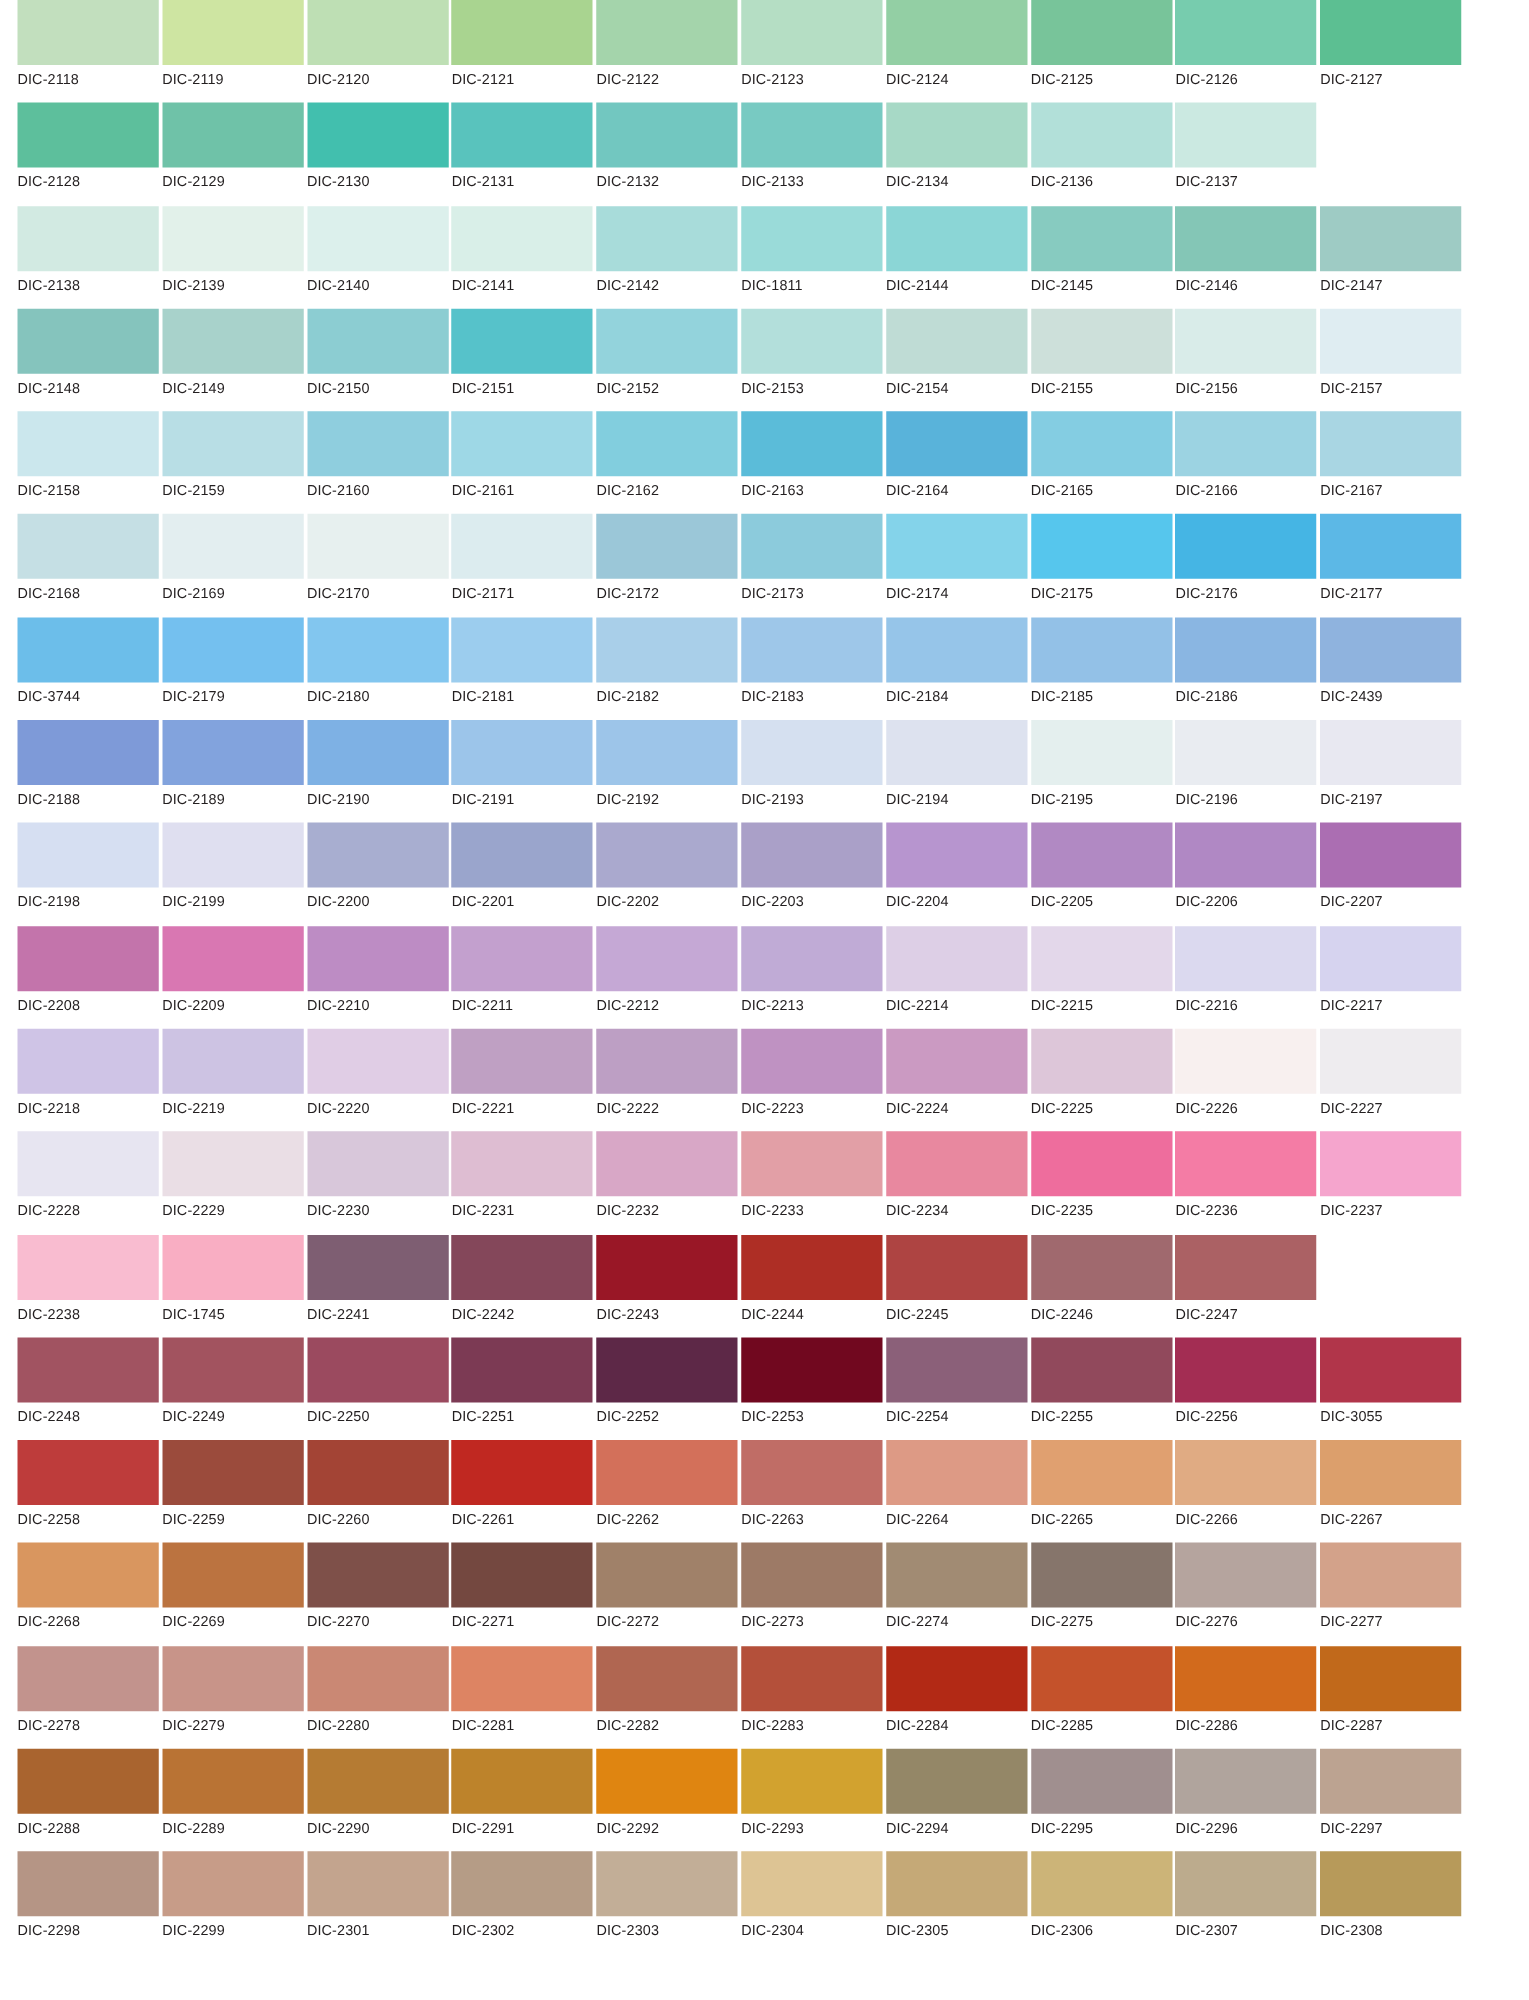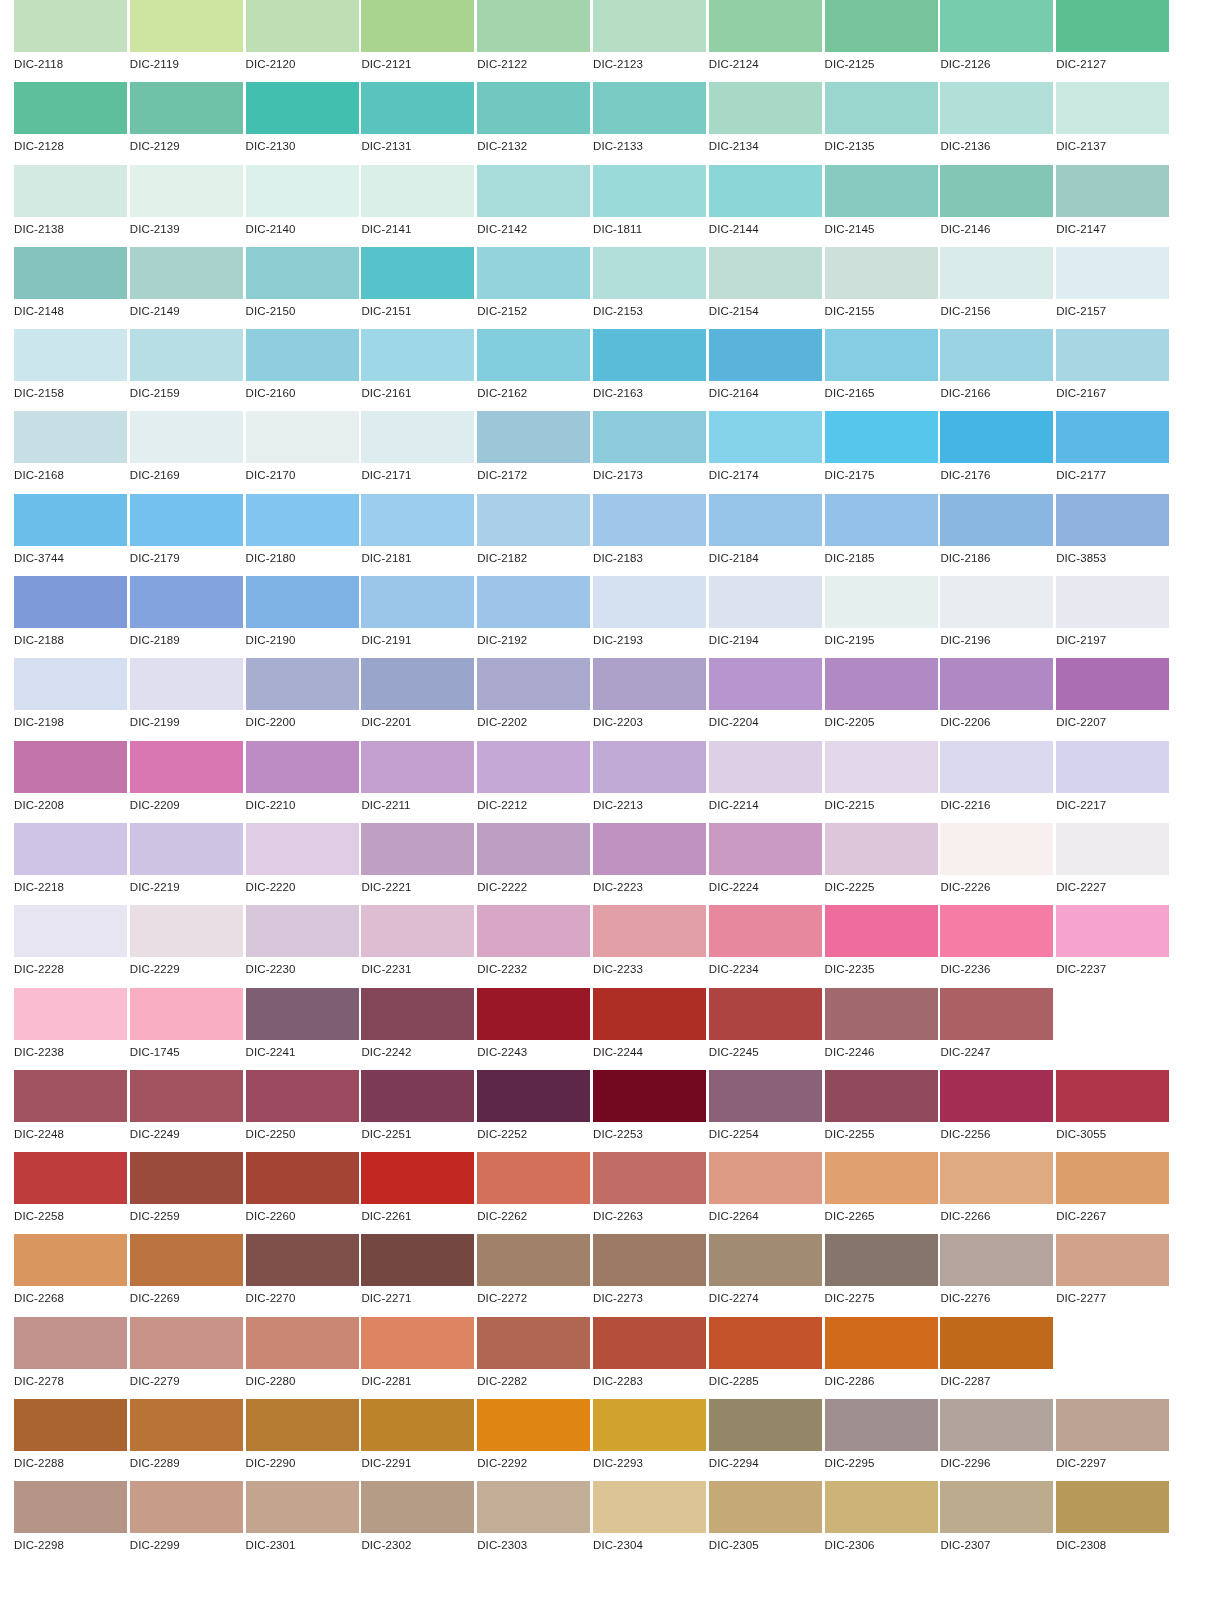--- a/index.html
+++ b/index.html
@@ -119,24 +119,20 @@
         </div>
         <div class="cell">
           <div class="swatch" style="background-color: rgb(120, 202, 194);"></div>
           <div class="label">DIC-2133</div>
         </div>
         <div class="cell">
           <div class="swatch" style="background-color: rgb(167, 217, 198);"></div>
           <div class="label">DIC-2134</div>
         </div>
         <div class="cell">
-          <div class="swatch" style="background-color: rgb(154, 214, 206);"></div>
-          <div class="label">DIC-2135</div>
-        </div>
-        <div class="cell">
           <div class="swatch" style="background-color: rgb(178, 224, 217);"></div>
           <div class="label">DIC-2136</div>
         </div>
         <div class="cell">
           <div class="swatch" style="background-color: rgb(203, 233, 225);"></div>
           <div class="label">DIC-2137</div>
         </div>
       </div>
       <div class="row">
         <div class="cell">
@@ -338,21 +334,21 @@
         <div class="cell">
           <div class="swatch" style="background-color: rgb(147, 193, 231);"></div>
           <div class="label">DIC-2185</div>
         </div>
         <div class="cell">
           <div class="swatch" style="background-color: rgb(138, 182, 226);"></div>
           <div class="label">DIC-2186</div>
         </div>
         <div class="cell">
           <div class="swatch" style="background-color: rgb(143, 179, 222);"></div>
-          <div class="label">DIC-3853</div>
+          <div class="label">DIC-2439</div>
         </div>
       </div>
       <div class="row">
         <div class="cell">
           <div class="swatch" style="background-color: rgb(126, 154, 216);"></div>
           <div class="label">DIC-2188</div>
         </div>
         <div class="cell">
           <div class="swatch" style="background-color: rgb(130, 163, 221);"></div>
           <div class="label">DIC-2189</div>
@@ -739,20 +735,24 @@
           <div class="swatch" style="background-color: rgb(221, 132, 99);"></div>
           <div class="label">DIC-2281</div>
         </div>
         <div class="cell">
           <div class="swatch" style="background-color: rgb(176, 102, 81);"></div>
           <div class="label">DIC-2282</div>
         </div>
         <div class="cell">
           <div class="swatch" style="background-color: rgb(180, 80, 58);"></div>
           <div class="label">DIC-2283</div>
+        </div>
+        <div class="cell">
+          <div class="swatch" style="background-color: rgb(178, 41, 21);"></div>
+          <div class="label">DIC-2284</div>
         </div>
         <div class="cell">
           <div class="swatch" style="background-color: rgb(196, 82, 43);"></div>
           <div class="label">DIC-2285</div>
         </div>
         <div class="cell">
           <div class="swatch" style="background-color: rgb(210, 106, 28);"></div>
           <div class="label">DIC-2286</div>
         </div>
         <div class="cell">

